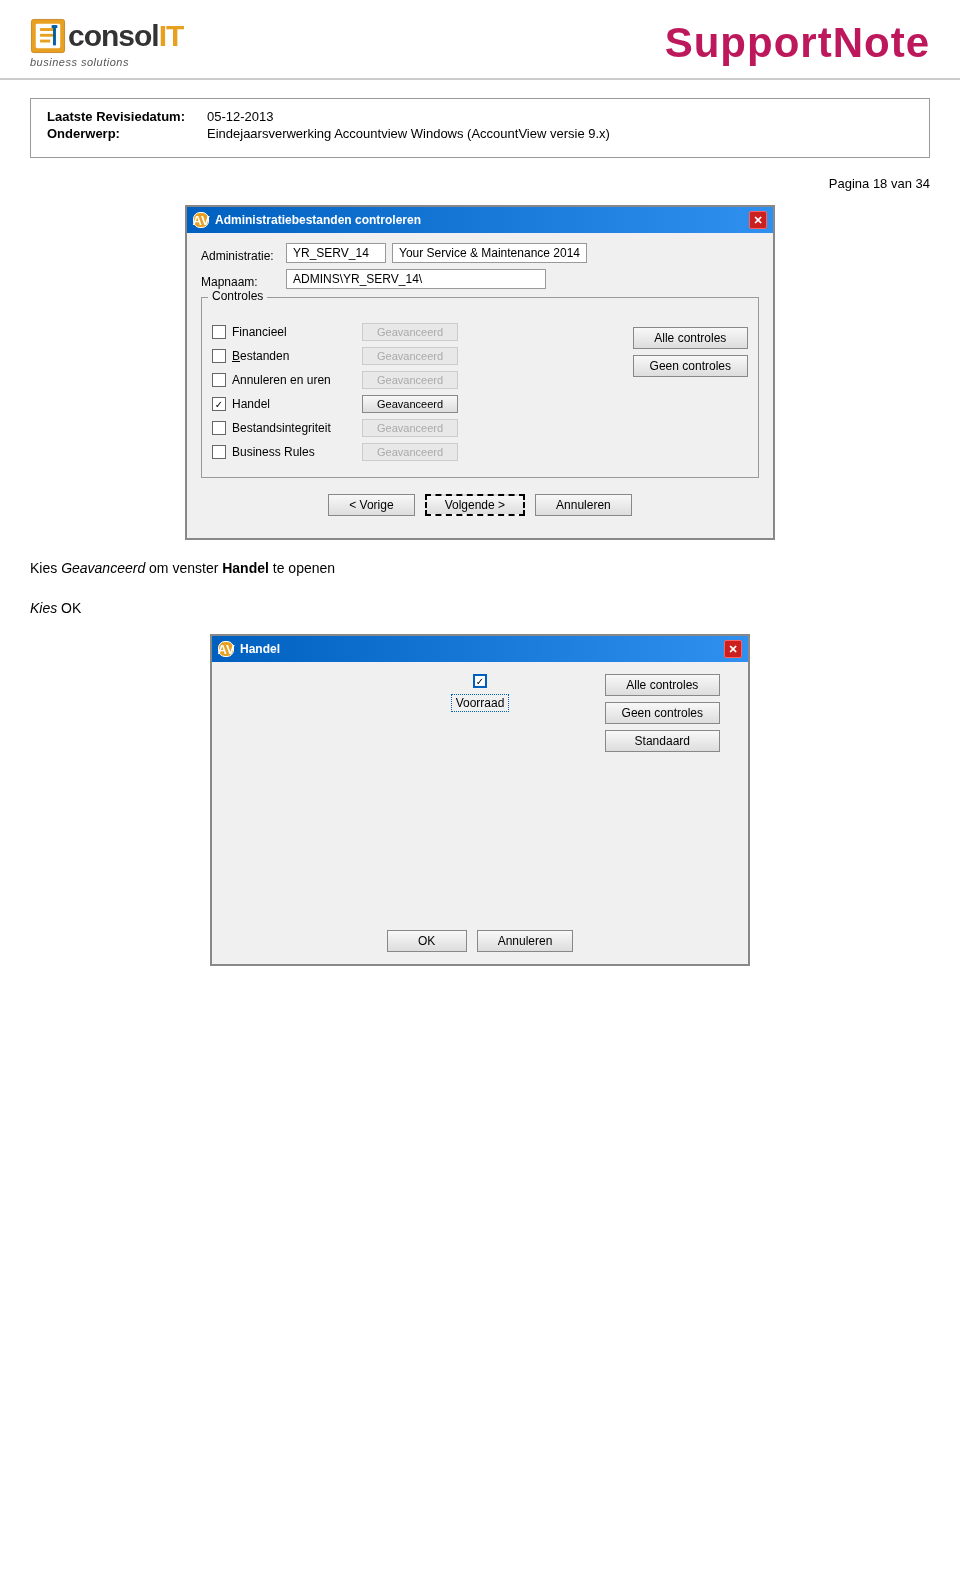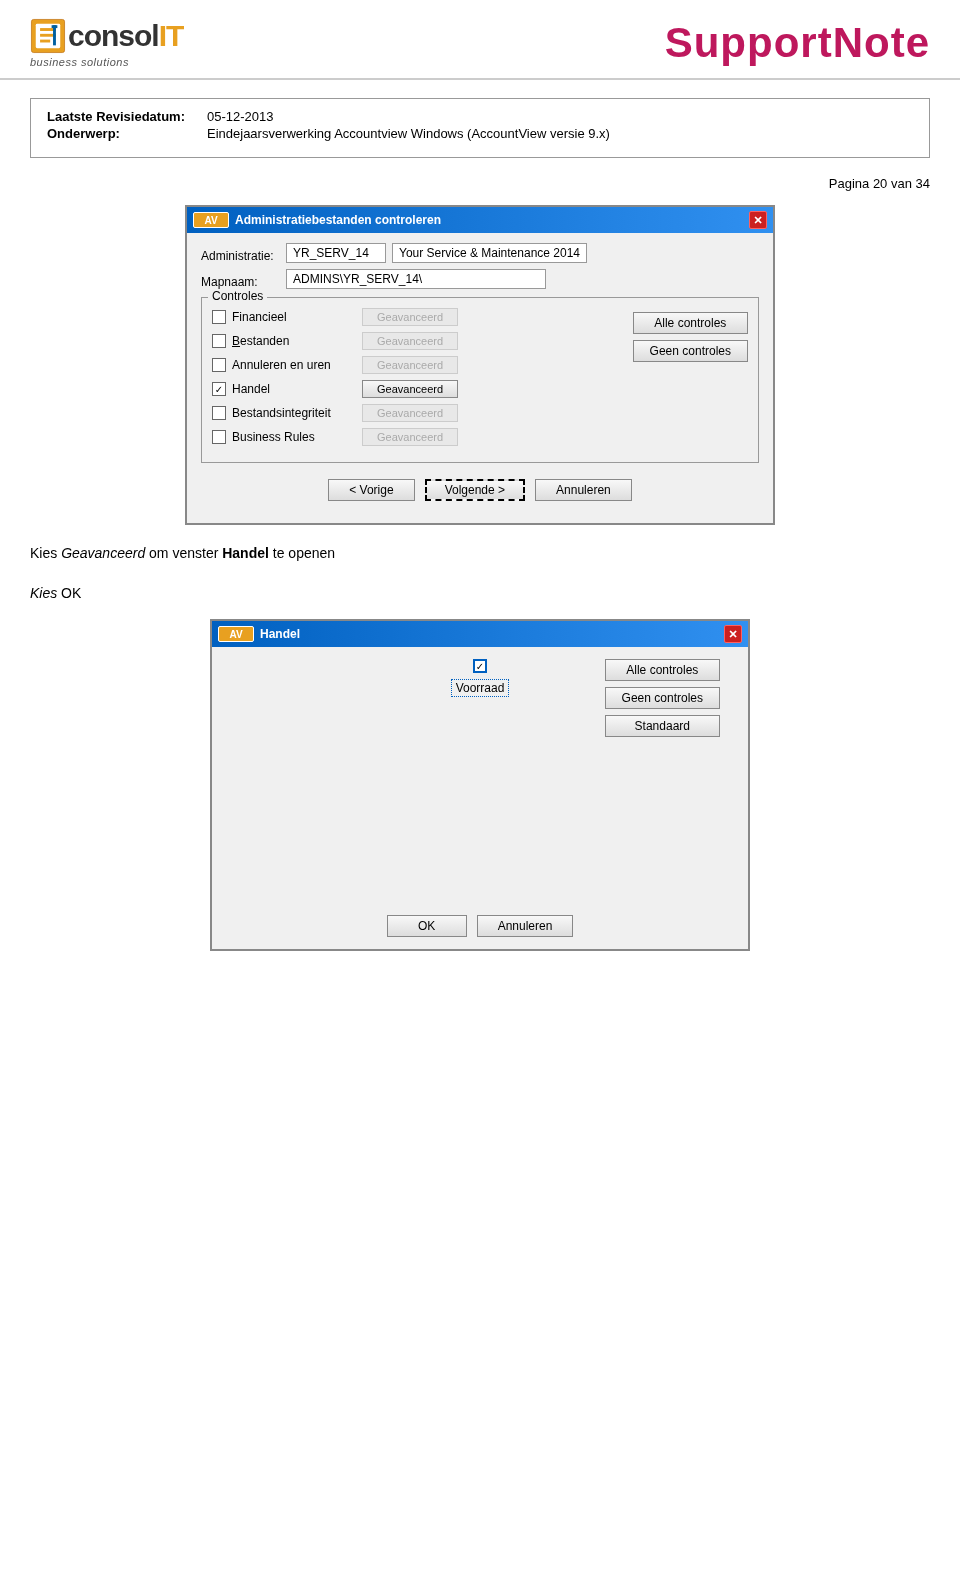--- a/index.html
+++ b/index.html
@@ -95,31 +95,31 @@
       padding: 4px 6px;
       font-size: 12px;
       font-weight: bold;
     }
     .dialog-titlebar-left {
       display: flex;
       align-items: center;
       gap: 6px;
     }
     .dialog-icon {
-      width: 36px;
+      width: 16px;
       height: 16px;
       background: #e8a020;
       border: 1px solid #fff;
       display: flex;
       align-items: center;
       justify-content: center;
-      font-size: 10px;
+      font-size: 13px;
       font-weight: bold;
       color: #fff;
-      border-radius: 2px;
+      border-radius: 7px;
     }
     .dialog-close-btn {
       width: 18px;
       height: 18px;
       background: #cc2020;
       border: 1px solid #ff6060;
       color: #fff;
       display: flex;
       align-items: center;
       justify-content: center;
@@ -178,21 +178,21 @@
       position: absolute;
       top: -9px;
       left: 6px;
       background: #f0f0f0;
       padding: 0 4px;
       font-size: 12px;
     }
     .groupbox-inner {
       display: flex;
       gap: 26px;
-      margin-top: 4px;
+      margin-top: 19px;
     }
     .controls-list {
       flex: 1;
     }
     .control-row {
       display: flex;
       align-items: center;
       margin-bottom: 6px;
     }
     .control-checkbox {
@@ -361,21 +361,21 @@
     <span class="info-label">Laatste Revisiedatum:</span>
     <span class="info-value">05-12-2013</span>
   </div>
   <div class="info-row">
     <span class="info-label">Onderwerp:</span>
     <span class="info-value">Eindejaarsverwerking Accountview Windows (AccountView versie 9.x)</span>
   </div>
 </div>
 
 <div class="pagination">
-  <span>Pagina 20 van 34</span>
+  <span>Pagina 18 van 34</span>
 </div>
 
 <div class="dialog-container">
   <div class="dialog">
     <div class="dialog-titlebar">
       <div class="dialog-titlebar-left">
         <div class="dialog-icon">AV</div>
         <span>Administratiebestanden controleren</span>
       </div>
       <div class="dialog-close-btn">✕</div>

